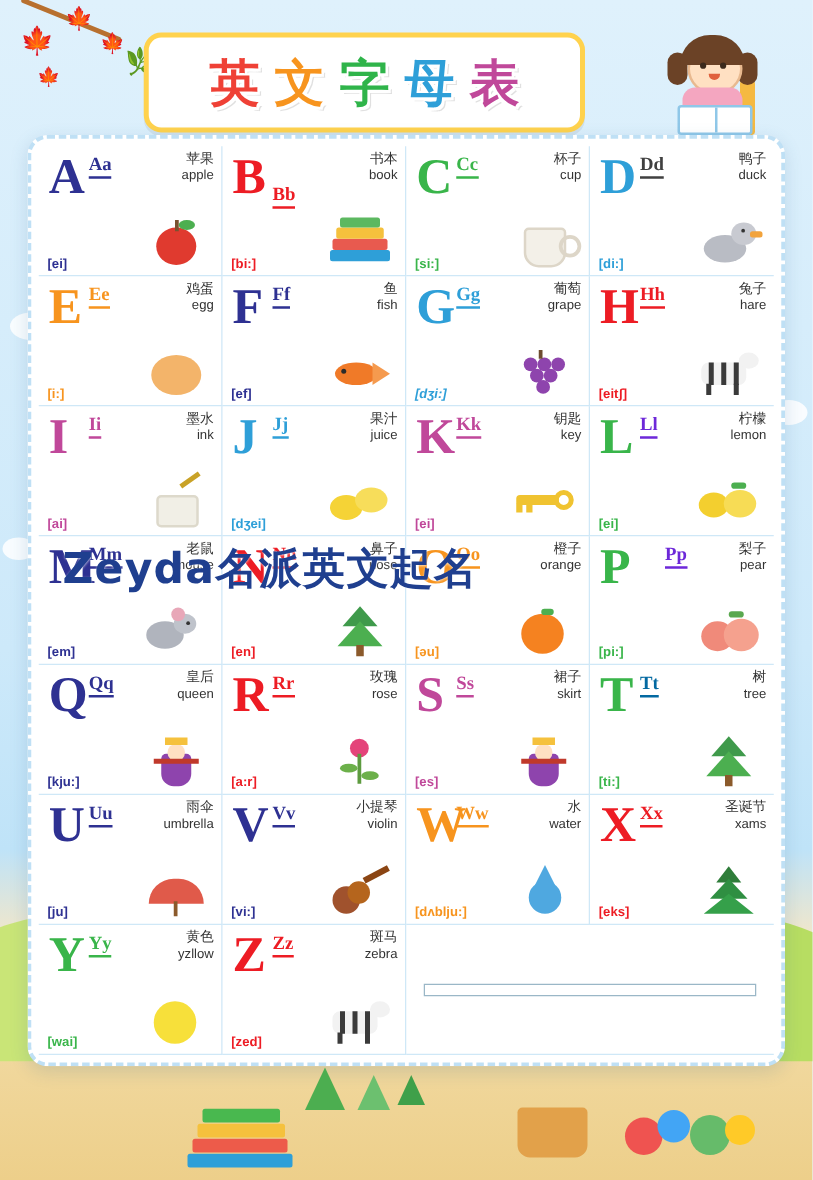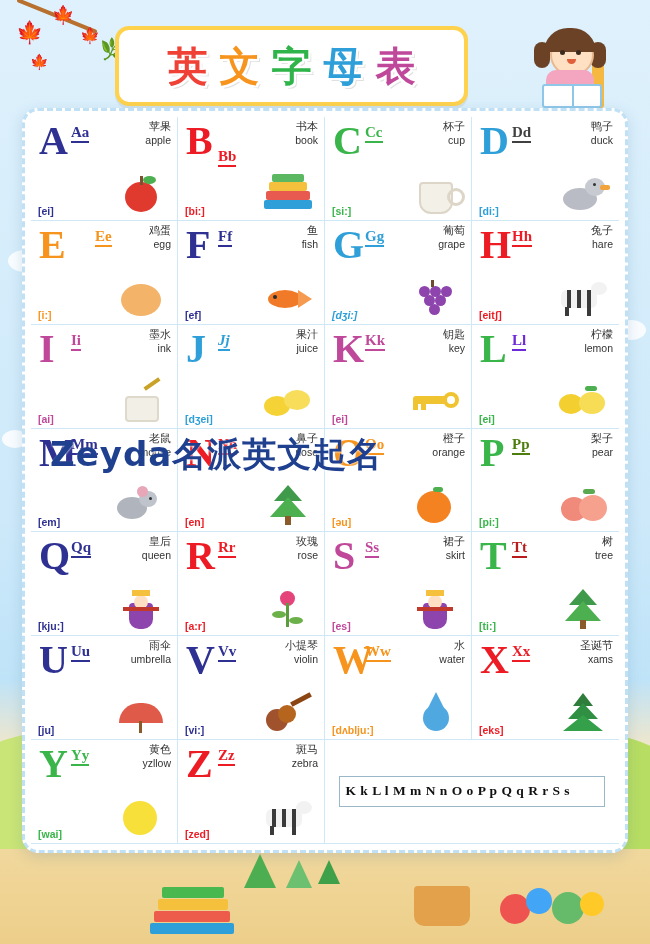--- a/index.html
+++ b/index.html
@@ -226,21 +226,21 @@
         <div class="ipa" style="color: rgb(46, 159, 216);">[di:]</div>
         <div class="pic">
           <div class="circle" style="left:8px;top:14px;width:34px;height:22px;background:#b9bcc4;"></div>
           <div class="circle" style="left:30px;top:4px;width:20px;height:18px;background:#c8cad1;"></div>
           <div class="rect" style="left:45px;top:11px;width:10px;height:5px;background:#f2a33c;border-radius:2px;"></div>
           <div class="circle" style="left:38px;top:9px;width:3px;height:3px;background:#333;"></div>
         </div>
       </div>
       <div class="cell">
         <div class="big" style="color: rgb(247, 148, 30);">E</div>
-        <div class="pair" style="color: rgb(247, 148, 30); margin-left: 24px;">Ee</div>
+        <div class="pair" style="color: rgb(247, 148, 30);">Ee</div>
         <div class="cn">鸡蛋</div>
         <div class="en">egg</div>
         <div class="ipa" style="color: rgb(247, 148, 30);">[i:]</div>
         <div class="pic">
           <div class="circle" style="left:8px;top:6px;width:40px;height:32px;background:#f3b46a;"></div>
         </div>
       </div>
       <div class="cell">
         <div class="big" style="color: rgb(46, 49, 146);">F</div>
         <div class="pair" style="color: rgb(46, 49, 146);">Ff</div>
@@ -291,21 +291,21 @@
         <div class="cn">墨水</div>
         <div class="en">ink</div>
         <div class="ipa" style="color: rgb(192, 72, 154);">[ai]</div>
         <div class="pic">
           <div class="rect" style="left:12px;top:14px;width:30px;height:22px;background:#f1efe6;border:2px solid #ddd9cb;border-radius:4px;"></div>
           <div class="rect" style="left:30px;top:0px;width:18px;height:4px;background:#c9a227;transform:rotate(-35deg);"></div>
         </div>
       </div>
       <div class="cell">
         <div class="big" style="color: rgb(46, 159, 216);">J</div>
-        <div class="pair" style="color: rgb(46, 159, 216); font-style: italic;">Jj</div>
+        <div class="pair" style="color: rgb(46, 159, 216);">Jj</div>
         <div class="cn">果汁</div>
         <div class="en">juice</div>
         <div class="ipa" style="color: rgb(46, 159, 216);">[dʒei]</div>
         <div class="pic">
           <div class="circle" style="left:4px;top:14px;width:26px;height:20px;background:#f5d336;"></div>
           <div class="circle" style="left:24px;top:8px;width:26px;height:20px;background:#f7dd5a;"></div>
         </div>
       </div>
       <div class="cell">
         <div class="big" style="color: rgb(192, 72, 154);">K</div>
@@ -363,21 +363,21 @@
         <div class="cn">橙子</div>
         <div class="en">orange</div>
         <div class="ipa" style="color: rgb(247, 148, 30);">[əu]</div>
         <div class="pic">
           <div class="circle" style="left:10px;top:6px;width:34px;height:32px;background:#f58220;"></div>
           <div class="rect" style="left:26px;top:2px;width:10px;height:5px;background:#4caf50;border-radius:3px;"></div>
         </div>
       </div>
       <div class="cell">
         <div class="big" style="color: rgb(57, 181, 74);">P</div>
-        <div class="pair" style="color: #4d7c0f;">Pp</div>
+        <div class="pair" style="color: #6d28d9; margin-left: 20px;">Pp</div>
         <div class="cn">梨子</div>
         <div class="en">pear</div>
         <div class="ipa" style="color: rgb(57, 181, 74);">[pi:]</div>
         <div class="pic">
           <div class="circle" style="left:6px;top:12px;width:26px;height:24px;background:#f08a7a;"></div>
           <div class="circle" style="left:24px;top:10px;width:28px;height:26px;background:#f5a18e;"></div>
           <div class="rect" style="left:28px;top:4px;width:12px;height:5px;background:#5aa84f;border-radius:3px;"></div>
         </div>
       </div>
       <div class="cell">
@@ -414,21 +414,21 @@
         <div class="ipa" style="color: rgb(192, 72, 154);">[es]</div>
         <div class="pic">
           <div class="rect" style="left:16px;top:14px;width:24px;height:26px;background:#8e44ad;border-radius:4px 4px 10px 10px;"></div>
           <div class="circle" style="left:21px;top:6px;width:14px;height:14px;background:#ffe0c2;"></div>
           <div class="rect" style="left:19px;top:1px;width:18px;height:6px;background:#f5c13d;"></div>
           <div class="rect" style="left:10px;top:18px;width:36px;height:4px;background:#c0392b;"></div>
         </div>
       </div>
       <div class="cell">
         <div class="big" style="color: rgb(57, 181, 74);">T</div>
-        <div class="pair" style="color: #b91c1c;">Tt</div>
+        <div class="pair" style="color: #0369a1;">Tt</div>
         <div class="cn">树</div>
         <div class="en">tree</div>
         <div class="ipa" style="color: rgb(57, 181, 74);">[ti:]</div>
         <div class="pic">
           <div class="tri" style="left:14px;top:0px;border-left:14px solid transparent;border-right:14px solid transparent;border-bottom:16px solid #3f9a4b;"></div>
           <div class="tri" style="left:10px;top:12px;border-left:18px solid transparent;border-right:18px solid transparent;border-bottom:20px solid #4caf50;"></div>
           <div class="rect" style="left:25px;top:31px;width:6px;height:9px;background:#8b5a2b;"></div>
         </div>
       </div>
       <div class="cell">
@@ -498,21 +498,20 @@
           <div class="rect" style="left:12px;top:12px;width:4px;height:18px;background:#3a3a3a;"></div>
           <div class="rect" style="left:22px;top:12px;width:4px;height:18px;background:#3a3a3a;"></div>
           <div class="rect" style="left:32px;top:12px;width:4px;height:18px;background:#3a3a3a;"></div>
           <div class="circle" style="left:36px;top:4px;width:16px;height:13px;background:#f2f2f2;"></div>
           <div class="rect" style="left:10px;top:29px;width:4px;height:9px;background:#3a3a3a;"></div>
           <div class="rect" style="left:32px;top:29px;width:4px;height:9px;background:#3a3a3a;"></div>
         </div>
       </div>
       <div class="cell alpha">
         <div class="alpha-box">
-          <div>K k L l M m N n O o P p Q q R r S s</div>
         </div>
       </div>
     </div>
 </div>
 
 <div class="watermark">Zeyda名派英文起名</div>
 
 <div class="books">
   <div class="bk" style="bottom:0;background:#2e9fd8;"></div>
   <div class="bk" style="bottom:12px;background:#ed5b4a;width:76px;left:4px;"></div>

